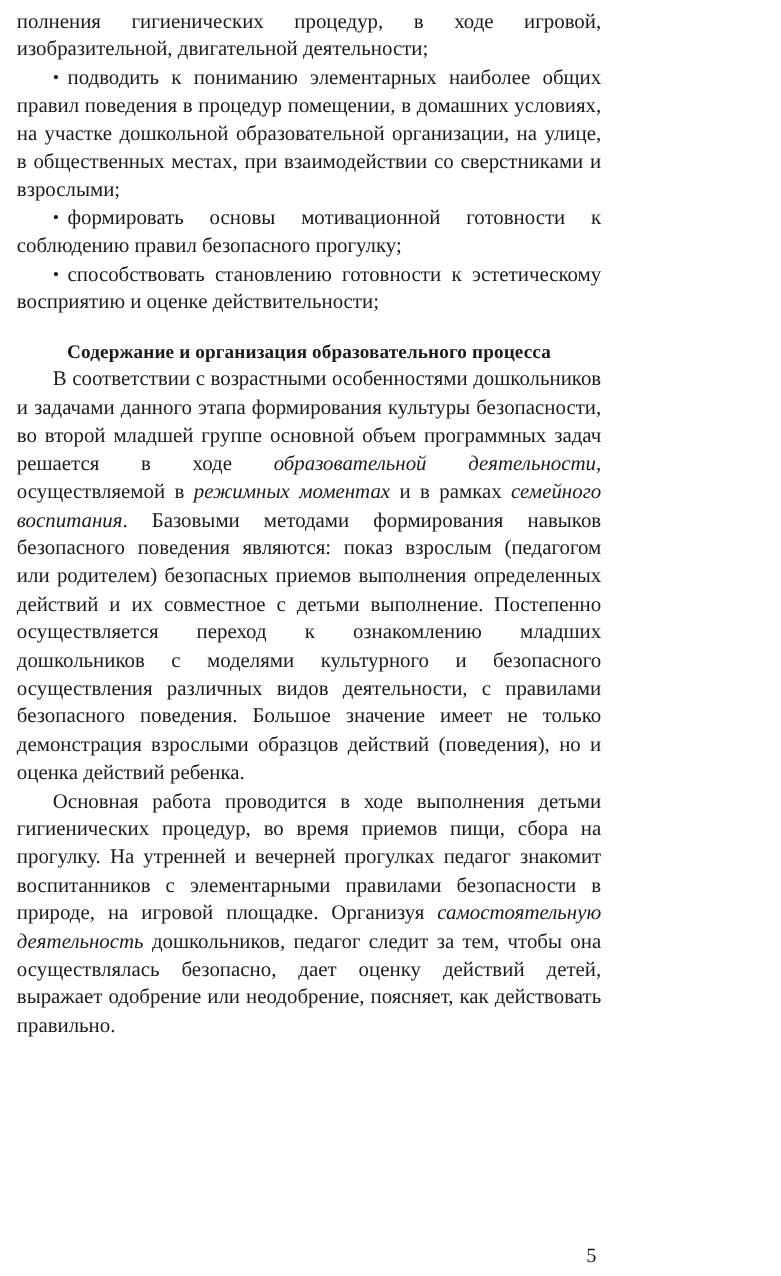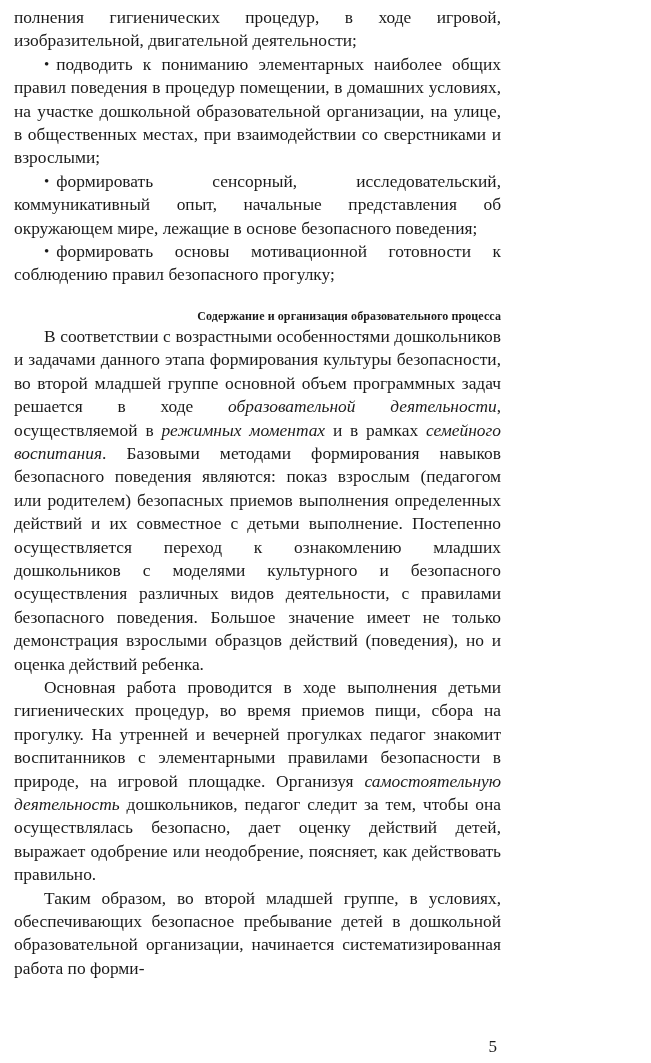--- a/index.html
+++ b/index.html
@@ -37,23 +37,23 @@
   }
   .bullet {
     text-indent: 30px;
   }
   .bullet .dot {
     font-size: 15px;
     vertical-align: 1px;
     padding-right: 7px;
   }
   .heading {
-    font-size: 12px;
+    font-size: 16px;
     font-weight: bold;
-    text-align: right;
+    text-align: center;
     margin: 0;
     padding-top: 22px;
     padding-bottom: 1px;
     letter-spacing: 0.1px;
     font-family: Liberation Serif, serif;
   }
   .it {
     font-style: italic;
   }
   .pagenum {
@@ -66,29 +66,28 @@
 </style>
 </head>
 <body>
 
 <div class="page">
 
   <p class="para cont">полнения гигиенических процедур, в ходе игровой, изобразительной, двигательной деятельности;</p>
 
   <p class="para bullet"><span class="dot">•</span><span>подводить к пониманию элементарных наиболее общих правил поведения в процедур помещении, в домашних условиях, на участке дошкольной образовательной организации, на улице, в общественных местах, при взаимодействии со сверстниками и взрослыми;</span></p>
 
-  <p class="para bullet"><span class="dot">•</span><span>формировать сенсорный, исследовательский, коммуникативный опыт, начальные представления об окружающем мире, лежащие в основе безопасного поведения;</span></p>
 
   <p class="para bullet"><span class="dot">•</span><span>формировать основы мотивационной готовности к соблюдению правил безопасного прогулку;</span></p>
 
+  <p class="para bullet"><span class="dot">•</span><span>способствовать становлению готовности к эстетическому восприятию и оценке действительности;</span></p>
 
 
   <h2 class="heading">Содержание и организация образовательного процесса</h2>
 
   <p class="para indent"><span>В соответствии с возрастными особенностями дошкольников и задачами данного этапа формирования культуры безопасности, во второй младшей группе основной объем программных задач решается в ходе </span><span class="it">образовательной деятельности</span><span>, осуществляемой в </span><span class="it">режимных моментах</span><span> и в рамках </span><span class="it">семейного воспитания</span><span>. Базовыми методами формирования навыков безопасного поведения являются: показ взрослым (педагогом или родителем) безопасных приемов выполнения определенных действий и их совместное с детьми выполнение. Постепенно осуществляется переход к ознакомлению младших дошкольников с моделями культурного и безопасного осуществления различных видов деятельности, с правилами безопасного поведения. Большое значение имеет не только демонстрация взрослыми образцов действий (поведения), но и оценка действий ребенка.</span></p>
 
   <p class="para indent"><span>Основная работа проводится в ходе выполнения детьми гигиенических процедур, во время приемов пищи, сбора на прогулку. На утренней и вечерней прогулках педагог знакомит воспитанников с элементарными правилами безопасности в природе, на игровой площадке. Организуя </span><span class="it">самостоятельную деятельность</span><span> дошкольников, педагог следит за тем, чтобы она осуществлялась безопасно, дает оценку действий детей, выражает одобрение или неодобрение, поясняет, как действовать правильно.</span></p>
 
-  <p class="para indent">Таким образом, во второй младшей группе, в условиях, обеспечивающих безопасное пребывание детей в дошкольной образовательной организации, начинается систематизированная работа по форми-</p>
 
   <div class="pagenum">5</div>
 
 </div>
 
 </body></html>

